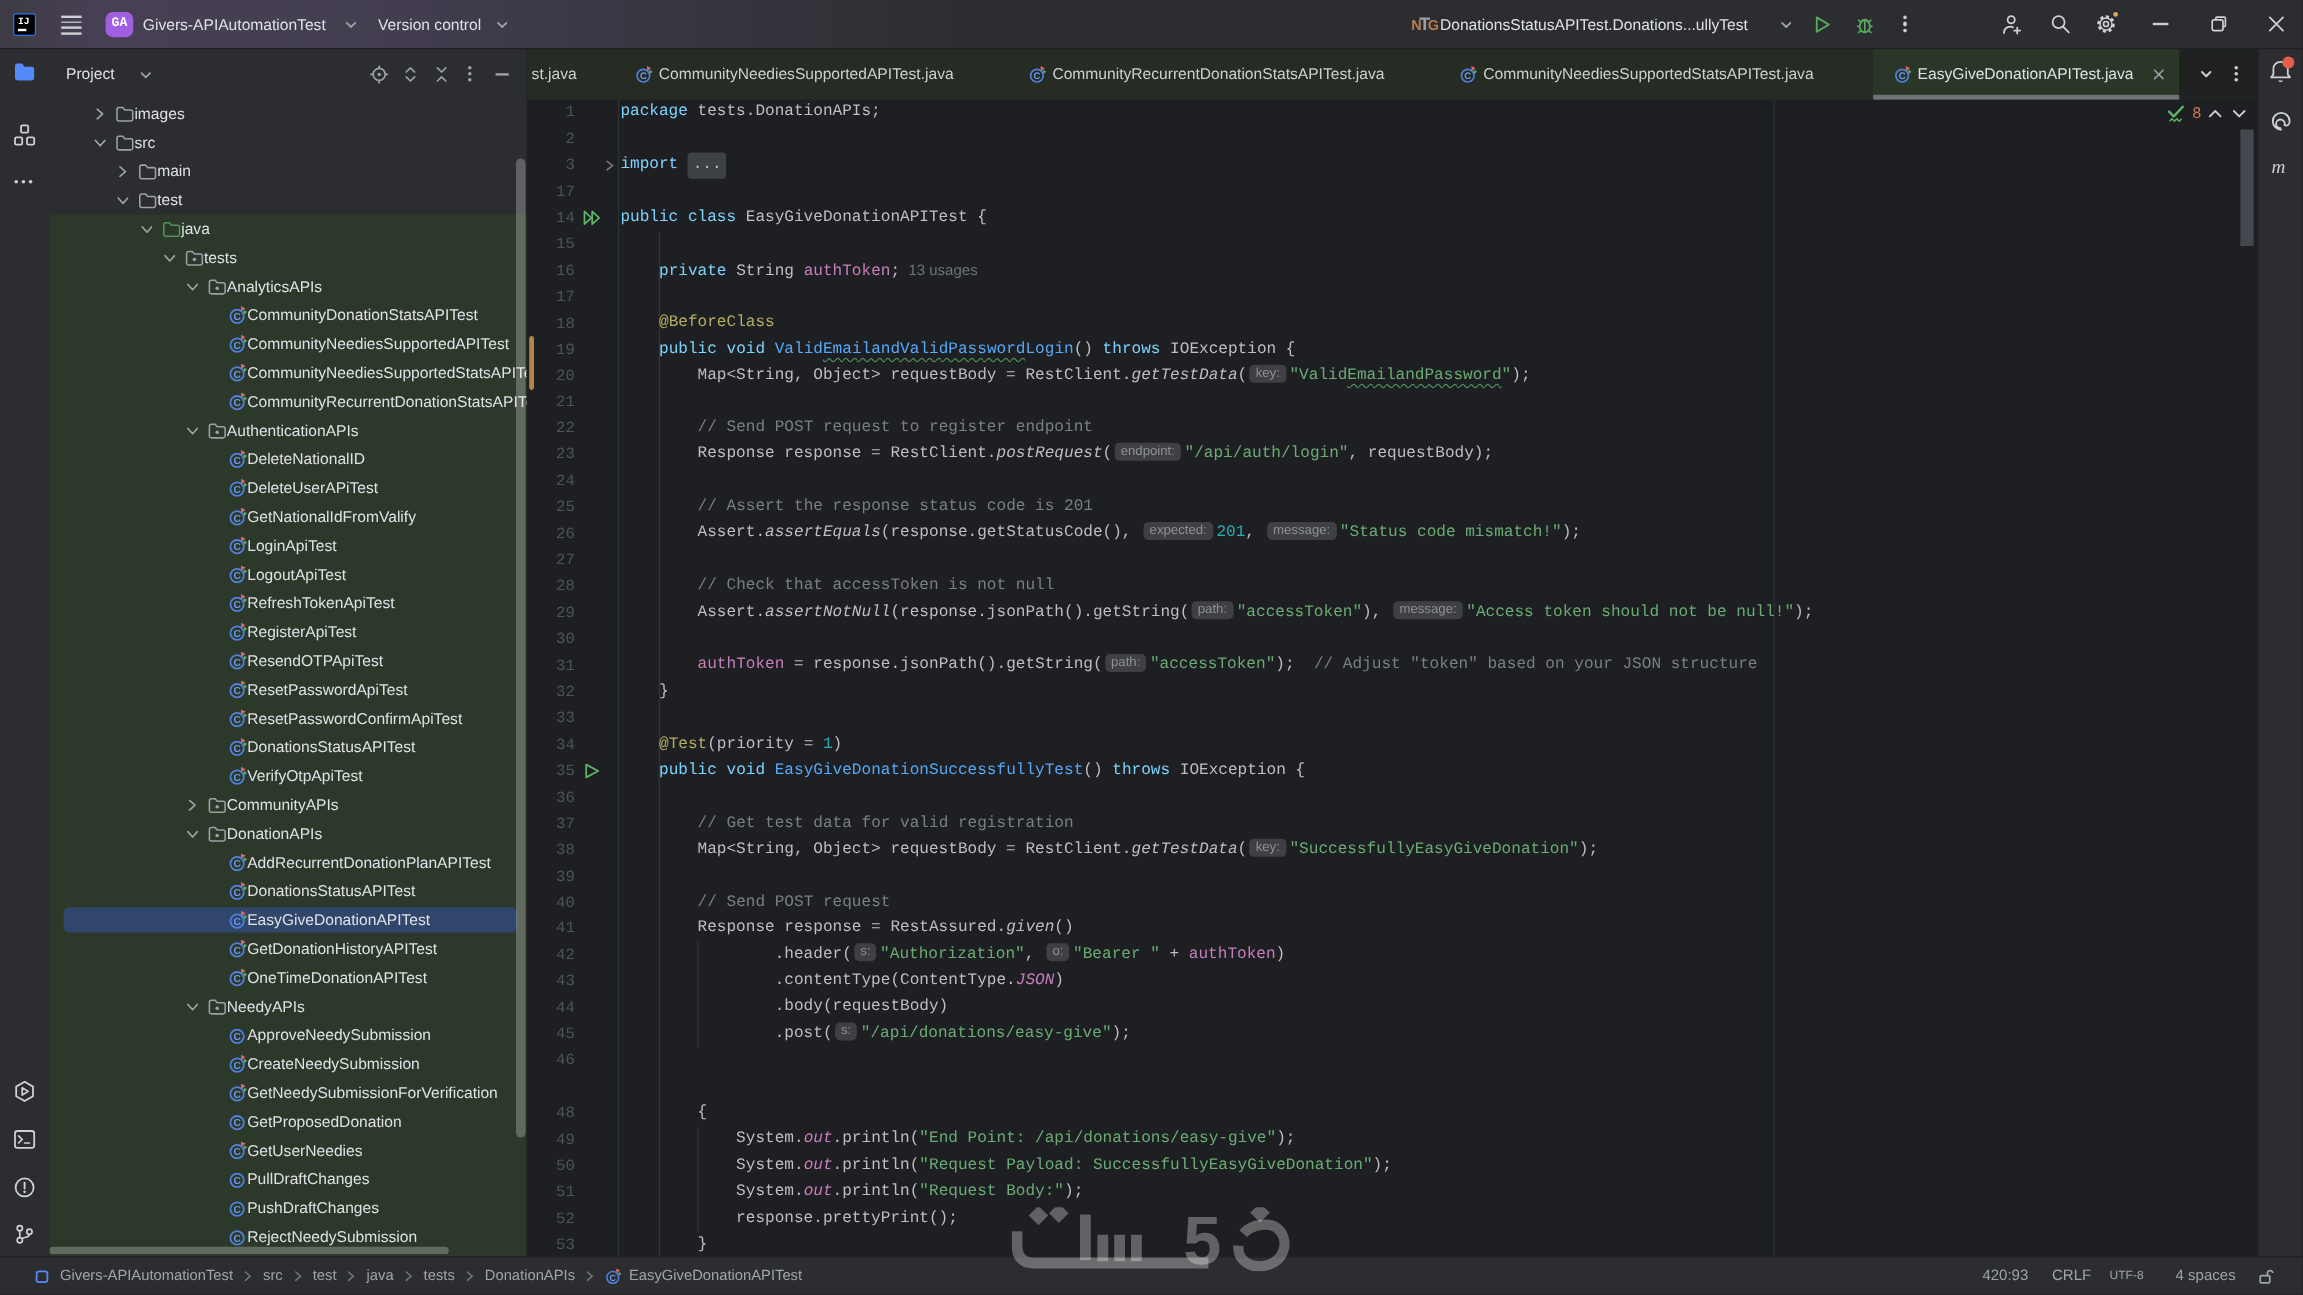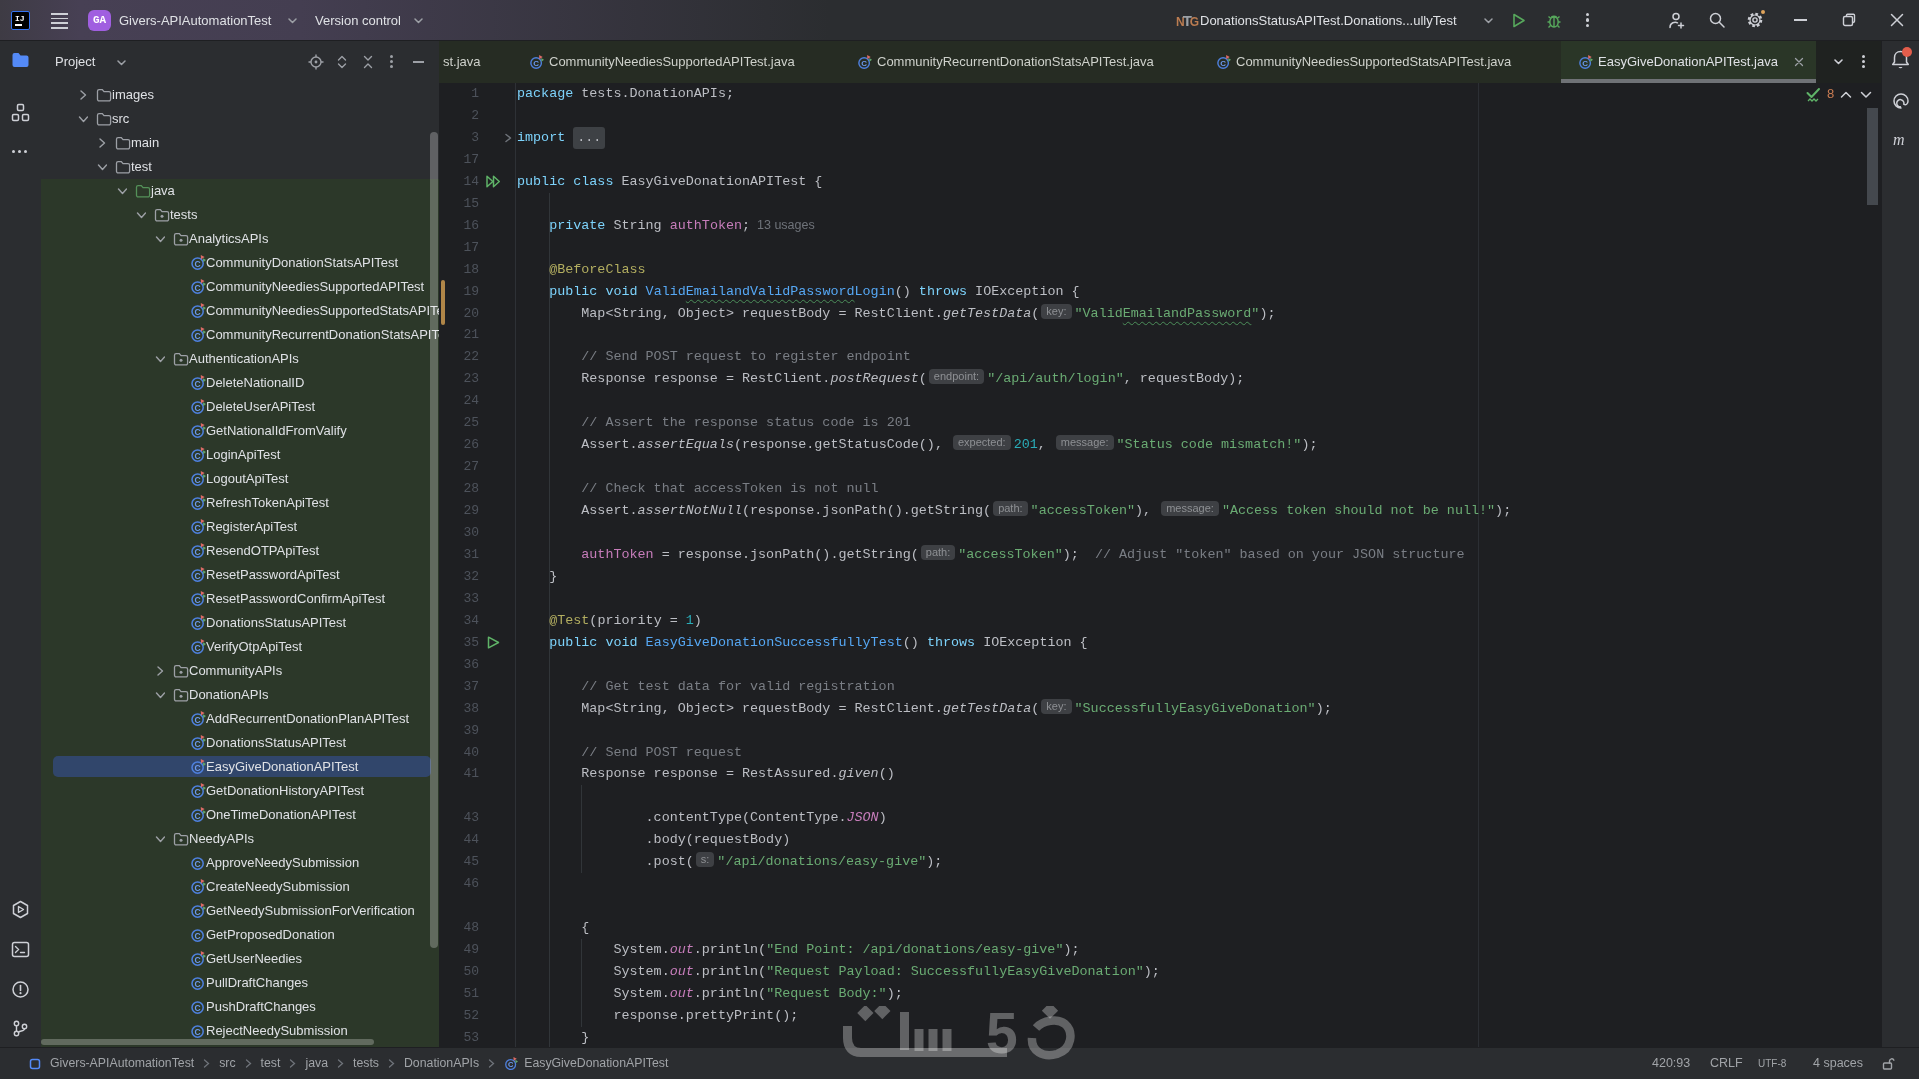--- a/index.html
+++ b/index.html
@@ -608,20 +608,21 @@
         <div class="row" style="top:548.75px"><span class="num">35</span><span class="cd">    <span class="k">public void</span> <span class="m">EasyGiveDonationSuccessfullyTest</span>() <span class="k">throws</span> IOException {</span></div>
         <svg class="abs" style="left:48px;top:553.2px" width="14" height="13" viewBox="0 0 14 13">
           <path d="M1.5 1.2 L11.5 6.5 L1.5 11.8 Z" fill="none" stroke="#5fb368" stroke-width="1.5" stroke-linejoin="round"></path>
         </svg>
         <div class="row" style="top:570.70px"><span class="num">36</span><span class="cd"></span></div>
         <div class="row" style="top:592.65px"><span class="num">37</span><span class="cd">        <span class="c">// Get test data for valid registration</span></span></div>
         <div class="row" style="top:614.60px"><span class="num">38</span><span class="cd">        Map&lt;String, Object&gt; requestBody = RestClient.<span class="i">getTestData</span>(<span class="h">key:</span><span class="s">"SuccessfullyEasyGiveDonation"</span>);</span></div>
         <div class="row" style="top:636.55px"><span class="num">39</span><span class="cd"></span></div>
         <div class="row" style="top:658.50px"><span class="num">40</span><span class="cd">        <span class="c">// Send POST request</span></span></div>
         <div class="row" style="top:680.45px"><span class="num">41</span><span class="cd">        Response response = RestAssured.<span class="i">given</span>()</span></div>
+        <div class="row" style="top:702.40px"><span class="num">42</span><span class="cd">                .header(<span class="h">s:</span><span class="s">"Authorization"</span>, <span class="h">o:</span><span class="s">"Bearer "</span> + <span class="f">authToken</span>)</span></div>
         <div class="row" style="top:724.35px"><span class="num">43</span><span class="cd">                .contentType(ContentType.<span class="fi">JSON</span>)</span></div>
         <div class="row" style="top:746.30px"><span class="num">44</span><span class="cd">                .body(requestBody)</span></div>
         <div class="row" style="top:768.25px"><span class="num">45</span><span class="cd">                .post(<span class="h">s:</span><span class="s">"/api/donations/easy-give"</span>);</span></div>
         <div class="row" style="top:790.20px"><span class="num">46</span><span class="cd"></span></div>
         <div class="row" style="top:834.10px"><span class="num">48</span><span class="cd">        {</span></div>
         <div class="row" style="top:856.05px"><span class="num">49</span><span class="cd">            System.<span class="fi">out</span>.println(<span class="s">"End Point: /api/donations/easy-give"</span>);</span></div>
         <div class="row" style="top:878.00px"><span class="num">50</span><span class="cd">            System.<span class="fi">out</span>.println(<span class="s">"Request Payload: SuccessfullyEasyGiveDonation"</span>);</span></div>
         <div class="row" style="top:899.95px"><span class="num">51</span><span class="cd">            System.<span class="fi">out</span>.println(<span class="s">"Request Body:"</span>);</span></div>
         <div class="row" style="top:921.90px"><span class="num">52</span><span class="cd">            response.prettyPrint();</span></div>
         <div class="row" style="top:943.85px"><span class="num">53</span><span class="cd">        }</span></div>

